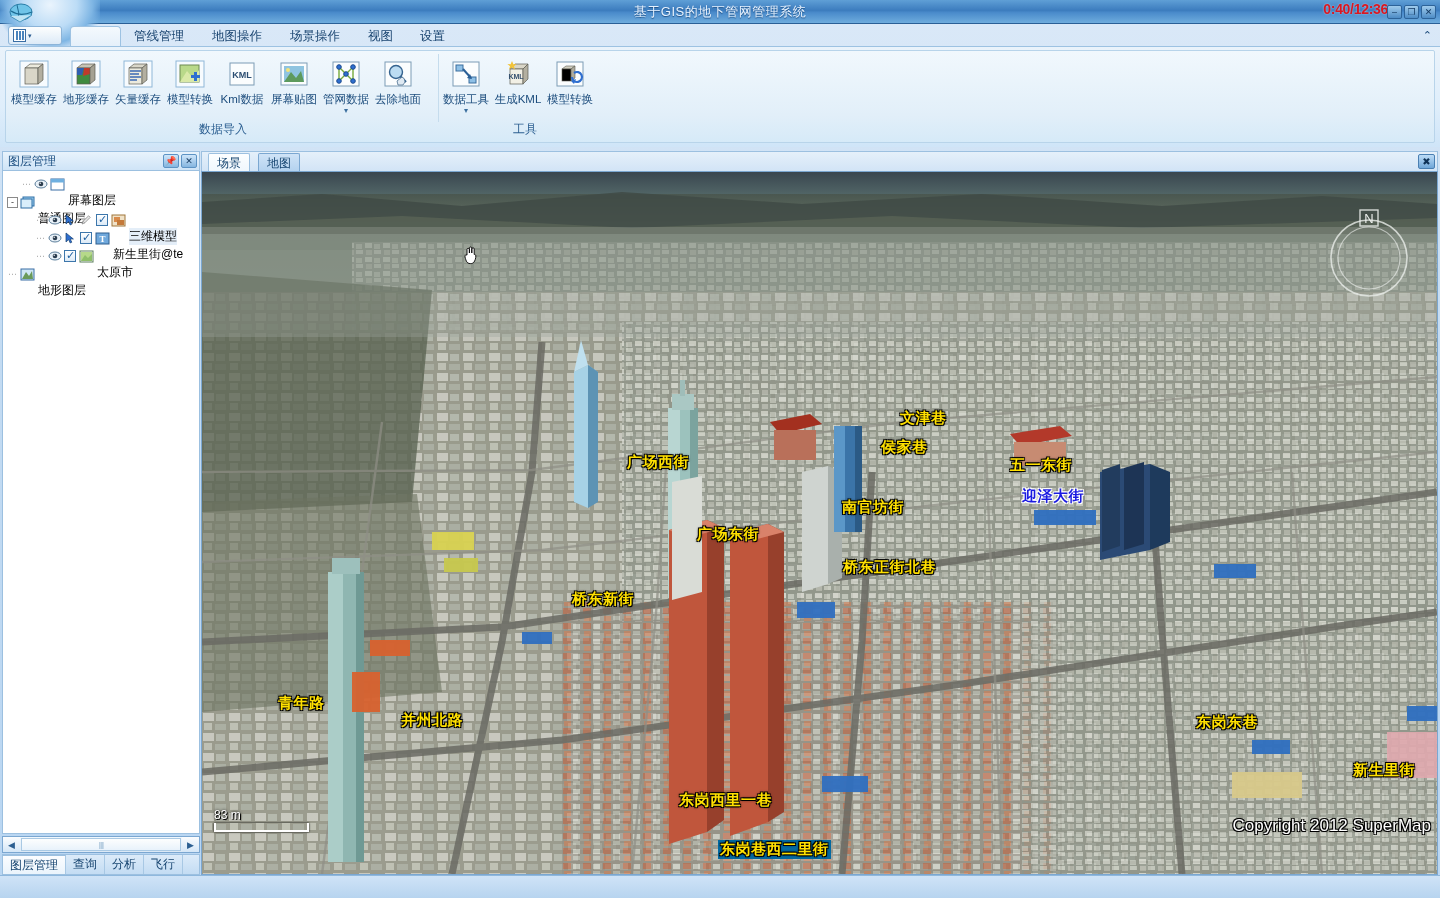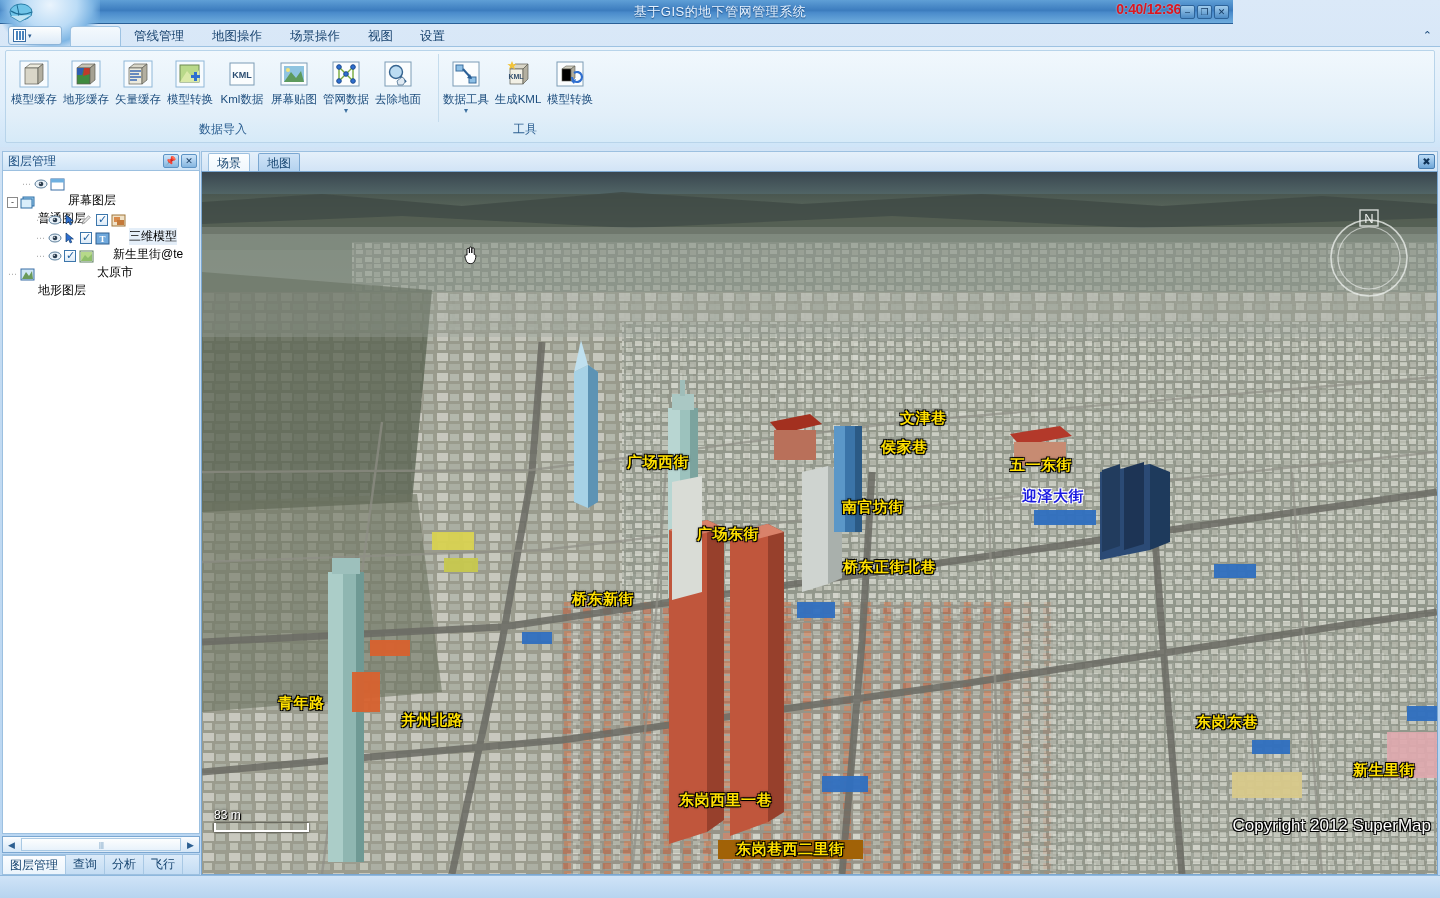--- a/index.html
+++ b/index.html
@@ -7,21 +7,21 @@
   body {
     width:1440px; height:898px; overflow:hidden;
     font-family:"Liberation Sans","DejaVu Sans",sans-serif;
     background:#cfe0f4;
     -webkit-font-smoothing:none;
   }
   #app { position:relative; width:1440px; height:898px;
     background:linear-gradient(#dbe9f8,#c3dbf2 40%,#b9d6f2); }
 
   
-  .titlebar { position:absolute; left:0; top:0; width:1233px; height:24px;
+  .titlebar { position:absolute; left:0; top:0; width:1440px; height:24px;
      background:linear-gradient(#5f9fd6,#3c7cbe 45%,#4a8bcb 55%,#6eacdd);
      border-bottom:1px solid #2a5f96; }
   .tb-orb { position:absolute; left:0; top:0; width:100px; height:50px;
      background:radial-gradient(ellipse at 50% 10%, #eaf4fd 0%, #bcdcf6 38%, #7fb6e4 60%, rgba(127,182,228,0) 75%);
      border-bottom-left-radius:0; pointer-events:none; }
   .tb-logo { position:absolute; left:8px; top:2px; width:28px; height:22px; }
   .tb-title { position:absolute; left:0; top:3px; width:1440px; text-align:center;
      font-size:13px; color:#e8f3ff; text-shadow:0 1px 1px #1d4f84; letter-spacing:.5px;}
   .tb-timer { position:absolute; right:52px; top:1px; font-size:14px; font-weight:bold;
      color:#d81822; text-shadow:0 0 2px rgba(255,255,255,.6); font-family:"Liberation Sans",sans-serif; letter-spacing:-.3px;}
@@ -114,21 +114,21 @@
      border:1px solid #4a7fb2; border-radius:2px; background:linear-gradient(#bcdcf7,#6fa6d8);
      display:flex; align-items:center; justify-content:center; font-size:10px; color:#0f3257; line-height:1;}
   .mapview { position:absolute; left:0; top:20px; right:0; bottom:0; overflow:hidden;
      border:1px solid #7ba7d1; background:#23303a; }
   .scene { position:absolute; inset:0; }
 
   .lbl { position:absolute; font-size:15px; font-weight:bold; color:#ffe000;
      text-shadow:-1px -1px 0 #000,1px -1px 0 #000,-1px 1px 0 #000,1px 1px 0 #000,0 0 3px #000;
      white-space:nowrap; letter-spacing:.5px; }
   .lbl.blue { color:#1a1ae0; text-shadow:-1px -1px 0 #fff,1px -1px 0 #fff,-1px 1px 0 #fff,1px 1px 0 #fff; }
-  .lbl.boxed { background:#a16207; padding:0 18px; }
+  .lbl.boxed { background:#0369a1; padding:0 2px; }
 
   .compass { position:absolute; right:18px; top:32px; width:100px; height:100px; }
   .cursor-hand { position:absolute; left:261px; top:73px; width:16px; height:20px; }
 
   .scalebar { position:absolute; left:12px; bottom:42px; color:#fff; font-size:12px;
      text-shadow:0 0 3px #000,1px 1px 0 #000; }
   .scalebar .bar { width:95px; height:9px; border:2px solid #fff; border-top:none; margin-top:1px;
      box-shadow:0 0 2px #000;}
   .copyright { position:absolute; right:6px; bottom:38px; font-size:17px; color:#fff;
      text-shadow:-1px -1px 0 #000,1px -1px 0 #000,-1px 1px 0 #000,1px 1px 0 #000; }

